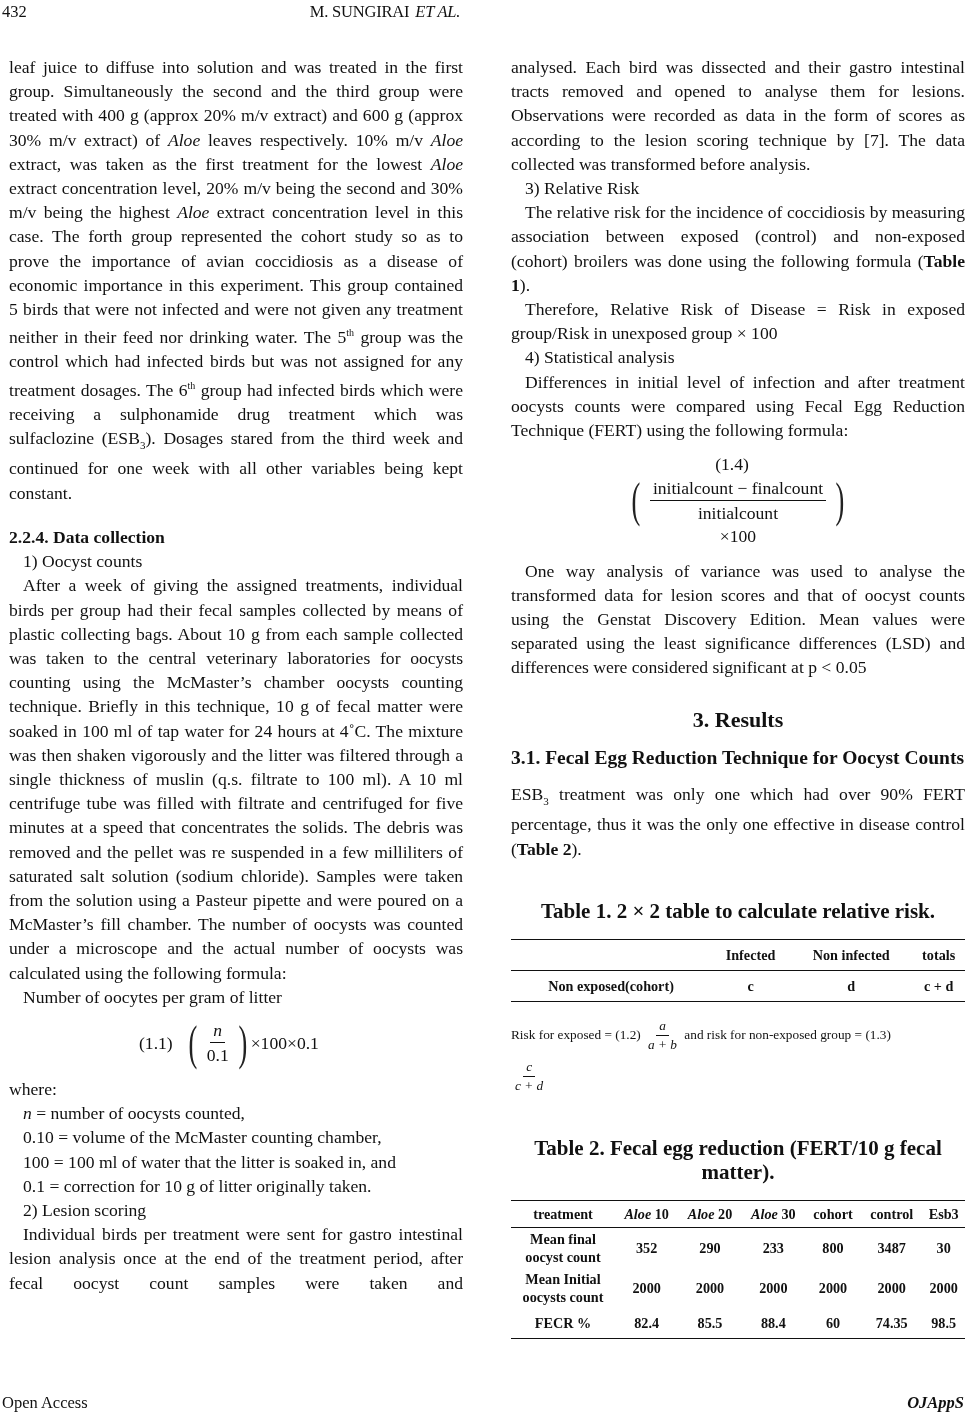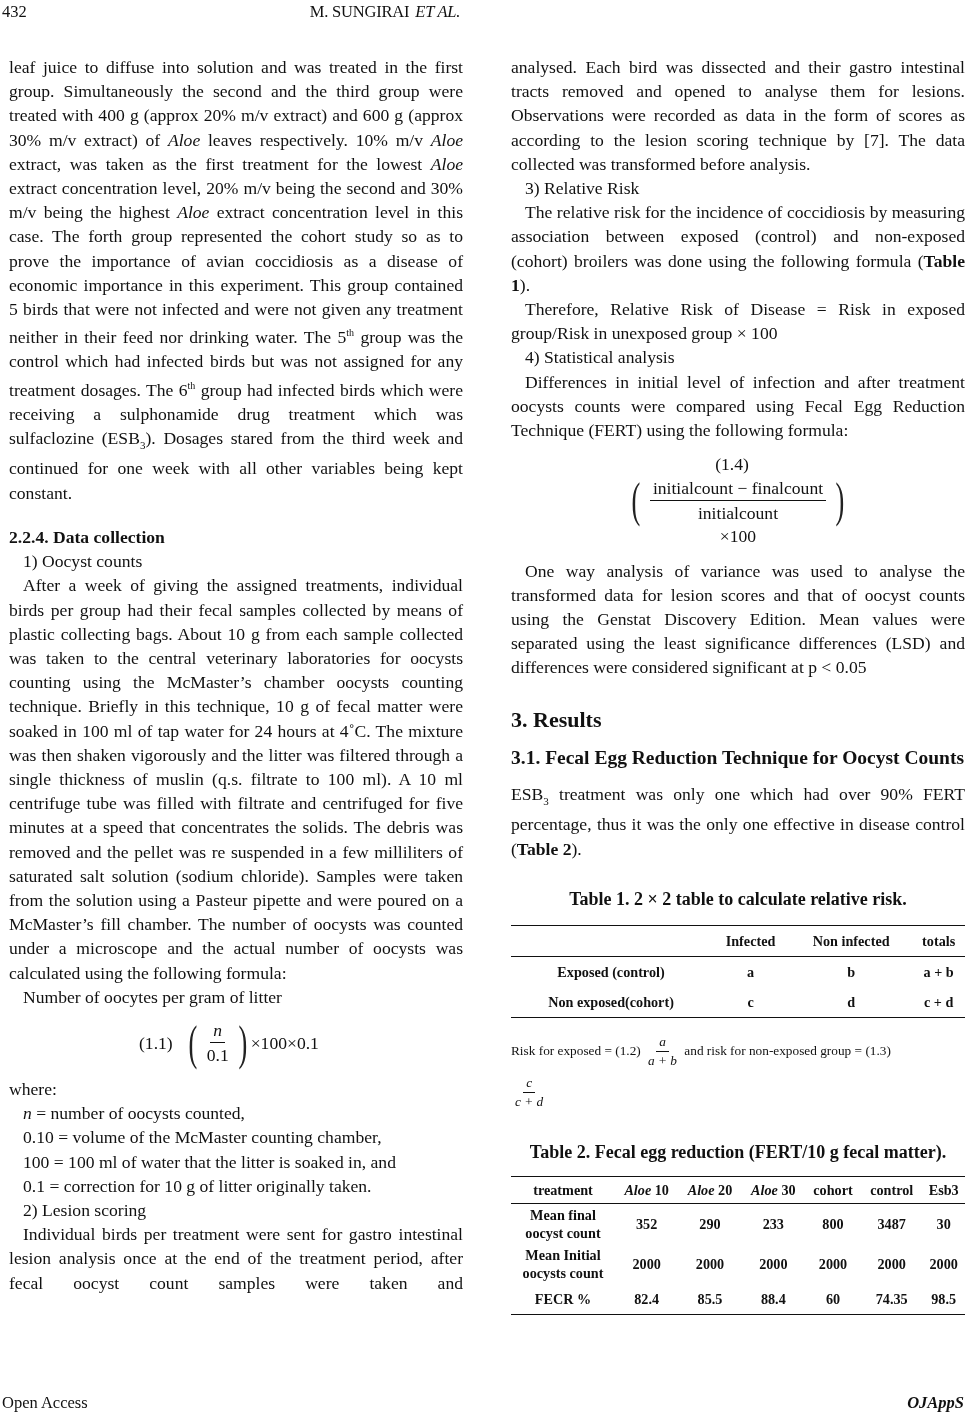--- a/index.html
+++ b/index.html
@@ -13,35 +13,35 @@
   .running-head .rtitle i { margin-left: 6px; }
 
   .col { position: absolute; top: 55px; font-size: 17.6px; line-height: 24.2px; }
   .col-left { left: 9px; width: 454px; }
   .col-right { left: 511px; width: 454px; }
 
   p { margin: 0; text-align: justify; text-align-last: auto; }
   p.indent { text-indent: 14px; }
   .sub { margin: 0; padding-left: 14px; }
   .h3 { font-weight: bold; margin: 20px 0 0 0; }
-  .h-results { font-weight: bold; font-size: 22px; margin: 26px 0 0 0; line-height: 28px; }
+  .h-results { font-weight: bold; font-size: 22px; margin: 26px 0 0 0; line-height: 28px; text-align: center; }
   .h-sub { font-weight: bold; font-size: 19.5px; margin: 12px 0 0 0; line-height: 24px; padding-left: 42px; text-indent: -42px; }
 
   .formula { display: flex; align-items: center; margin: 10px 0 10px 0; font-size: 17.6px; }
   .formula .label { margin-right: 12px; }
   .frac { display: inline-flex; flex-direction: column; align-items: center; padding: 0 6px; }
   .frac .num { border-bottom: 1px solid #111; padding: 0 3px 1px 3px; line-height: 22px; }
   .frac .den { line-height: 22px; padding-top: 1px; }
   .paren-wrap { display: inline-flex; align-items: center; }
   .bigparen { font-size: 48px; line-height: 48px; font-weight: 100; transform: scaleX(0.55); display: inline-block; color: #222; }
 
   .f11 { justify-content: flex-start; padding-left: 130px; }
   .f14 { padding-left: 0; flex-direction: column; }
 
-  .caption { font-weight: bold; text-align: center; font-size: 18px; margin: 4px; }
+  .caption { font-weight: bold; text-align: center; font-size: 21px; margin: 16px; }
   table.t { border-collapse: collapse; width: 100%; font-size: 14.2px; }
   table.t td, table.t th { font-weight: bold; text-align: center; padding: 0; }
   table.t1 { margin-top: 14px; border-top: 1.3px solid #111; border-bottom: 1.3px solid #111; }
   table.t1 thead tr { border-bottom: 1px solid #111; }
   table.t1 th { height: 30px; }
   table.t1 td { height: 30px; }
   table.t2 { margin-top: 12px; border-top: 1.3px solid #111; border-bottom: 1.3px solid #111; }
   table.t2 thead tr { border-bottom: 1px solid #111; }
   table.t2 th { height: 26px; }
   table.t2 td { line-height: 18px; padding: 2px 0; }
@@ -126,26 +126,20 @@
     <thead>
       <tr>
         <th></th>
         <th>Infected</th>
         <th>Non infected</th>
         <th>totals</th>
       </tr>
     </thead>
     <tbody>
       <tr>
-        <td>Exposed (control)</td>
-        <td>a</td>
-        <td>b</td>
-        <td>a + b</td>
-      </tr>
-      <tr>
         <td>Non exposed(cohort)</td>
         <td>c</td>
         <td>d</td>
         <td>c + d</td>
       </tr>
     </tbody>
   </table>
 
   <div class="note">
     <span>Risk for exposed = (1.2)</span>

